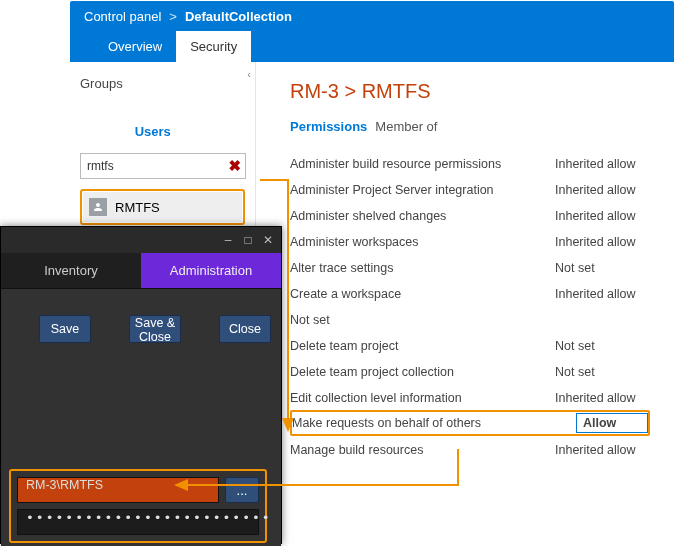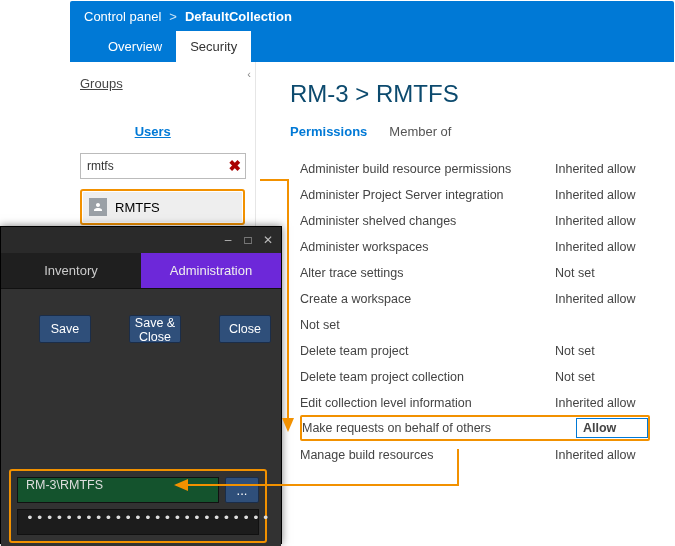--- a/index.html
+++ b/index.html
@@ -10,60 +10,60 @@
   .breadcrumb { display: flex; align-items: center; gap: 8px; padding: 8px 14px 0 14px; color: #fff; font-size: 13px; }
   .breadcrumb .sep { opacity: .8; }
   .tabs-row { position: absolute; bottom: 0; left: 24px; display: flex; }
   .tab { padding: 8px 14px; color: #fff; font-size: 13px; cursor: pointer; }
   .tab.active { background: #fff; color: #333; }
 
   
   .sidebar { position: absolute; left: 70px; top: 62px; width: 186px; height: 180px; background: #fff; border-right: 1px solid #e6e6e6; padding: 8px 10px; }
   .chev-left { position: absolute; right: 4px; top: 6px; color: #888; font-size: 11px; }
   .sub-tabs { display: flex; gap: 12px; margin-top: 6px; margin-bottom: 14px; }
-  .sub-tab { font-size: 13px; color: #444; cursor: pointer; text-decoration: underline; }
+  .sub-tab { font-size: 13px; color: #444; cursor: pointer; }
   .sub-tab.active { color: #0079d6; font-weight: 600; margin-top: 48px; }
   .search-box { position: relative; width: 166px; height: 26px; border: 1px solid #bbb; display: flex; align-items: center; padding: 0 24px 0 6px; font-size: 12px; color: #333; }
   .search-box .clear-x { position: absolute; right: 4px; top: 3px; font-size: 15px; color: #a00; font-weight: bold; cursor: pointer; }
 
   
   .user-row-wrap { margin-top: 10px; border: 2px solid #f29100; border-radius: 3px; padding: 1px; }
   .user-row { display: flex; align-items: center; gap: 8px; background: #eee; height: 30px; padding: 0 6px; }
   .user-icon { width: 18px; height: 18px; background: #9aa0a6; display: flex; align-items: center; justify-content: center; }
   .user-icon svg { width: 12px; height: 12px; fill: #fff; }
 
   
   .main { position: absolute; left: 290px; top: 80px; width: 380px; }
-  .page-title { font-size: 24px; color: #0c4a6e; margin-bottom: 16px; }
-  .perm-tabs { display: flex; gap: 22px; font-size: 13px; margin-bottom: 10px; }
+  .page-title { font-size: 20px; color: #c2410c; margin-bottom: 16px; }
+  .perm-tabs { display: flex; gap: 8px; font-size: 13px; margin-bottom: 10px; }
   .perm-tab { color: #555; cursor: pointer; padding-bottom: 6px; }
   .perm-tab.active { color: #0079d6; font-weight: 600; }
 
-  .perm-list { width: 360px; padding-left: 10px; }
+  .perm-list { width: 360px; }
   .perm-row { display: flex; justify-content: space-between; align-items: center; height: 26px; font-size: 12.5px; color: #444; border-top: 1px solid transparent; }
   .perm-row .label { flex: 1; white-space: nowrap; overflow: hidden; text-overflow: ellipsis; }
   .perm-row .value { width: 95px; text-align: left; color: #444; }
   .perm-row.focus { border: 2px solid #f29100; border-radius: 2px; padding: 0; }
   .perm-row.focus .value-box { border: 1px solid #0079d6; padding: 2px 6px; font-weight: 600; width: 72px; }
 
   
   .dark-win { position: absolute; left: 0; top: 226px; width: 282px; height: 318px; background: #2a2a2a; border: 1px solid #000; box-shadow: 0 0 8px rgba(0,0,0,.5); }
   .dark-titlebar { height: 26px; display: flex; justify-content: flex-end; align-items: center; gap: 6px; padding: 0 6px; background: #2a2a2a; }
   .win-btn { width: 14px; height: 14px; display:flex; align-items:center; justify-content:center; color:#bbb; font-size:12px; cursor:pointer; }
   .dark-tabs { display: flex; background: #1f1f1f; border-bottom: 1px solid #111; }
   .dtab { flex:1; text-align:center; padding: 10px 0; font-size: 13px; color: #ccc; cursor:pointer; }
   .dtab.active { background: #6d28d9; color: #eee; }
   .dark-body { padding: 20px 10px; background:#323232; height: calc(100% - 52px); position: relative; }
   .btn-row { display:flex; gap:10px; padding: 6px 0 0 0; }
   .dbtn { flex:1; background:#2f4f7a; border:1px solid #1b2d48; color:#fff; font-size:12.5px; height:28px; border-radius:2px; cursor:pointer;margin-left:28px; }
 
   
   .cred-block { position:absolute; left:8px; bottom:10px; width:258px; border:2px solid #f29100; border-radius:3px; padding:6px; }
   .cred-row { display:flex; align-items:center; gap:6px; margin-bottom:6px; }
-  .cred-input { flex:1; height:26px; background:#14532d; border:1px solid #111; color:#ddd; font-size:12.5px; padding:0 8px; }
+  .cred-input { flex:1; height:26px; background:#c2410c; border:1px solid #111; color:#ddd; font-size:12.5px; padding:0 8px; }
   .browse-btn { width:34px; height:26px; background:#2f4f7a; border:1px solid #1b2d48; color:#fff; border-radius:2px; display:flex;align-items:center;justify-content:center; cursor:pointer; }
   .pwd-input { width:100%; height:26px; background:#1c1c1c; border:1px solid #111; color:#ddd; padding:0 8px; letter-spacing:2px; font-family: monospace; }
 
   
   svg.arrow { position:absolute; pointer-events:none; }
 </style>
 </head>
 <body>
 
 <div class="header">

